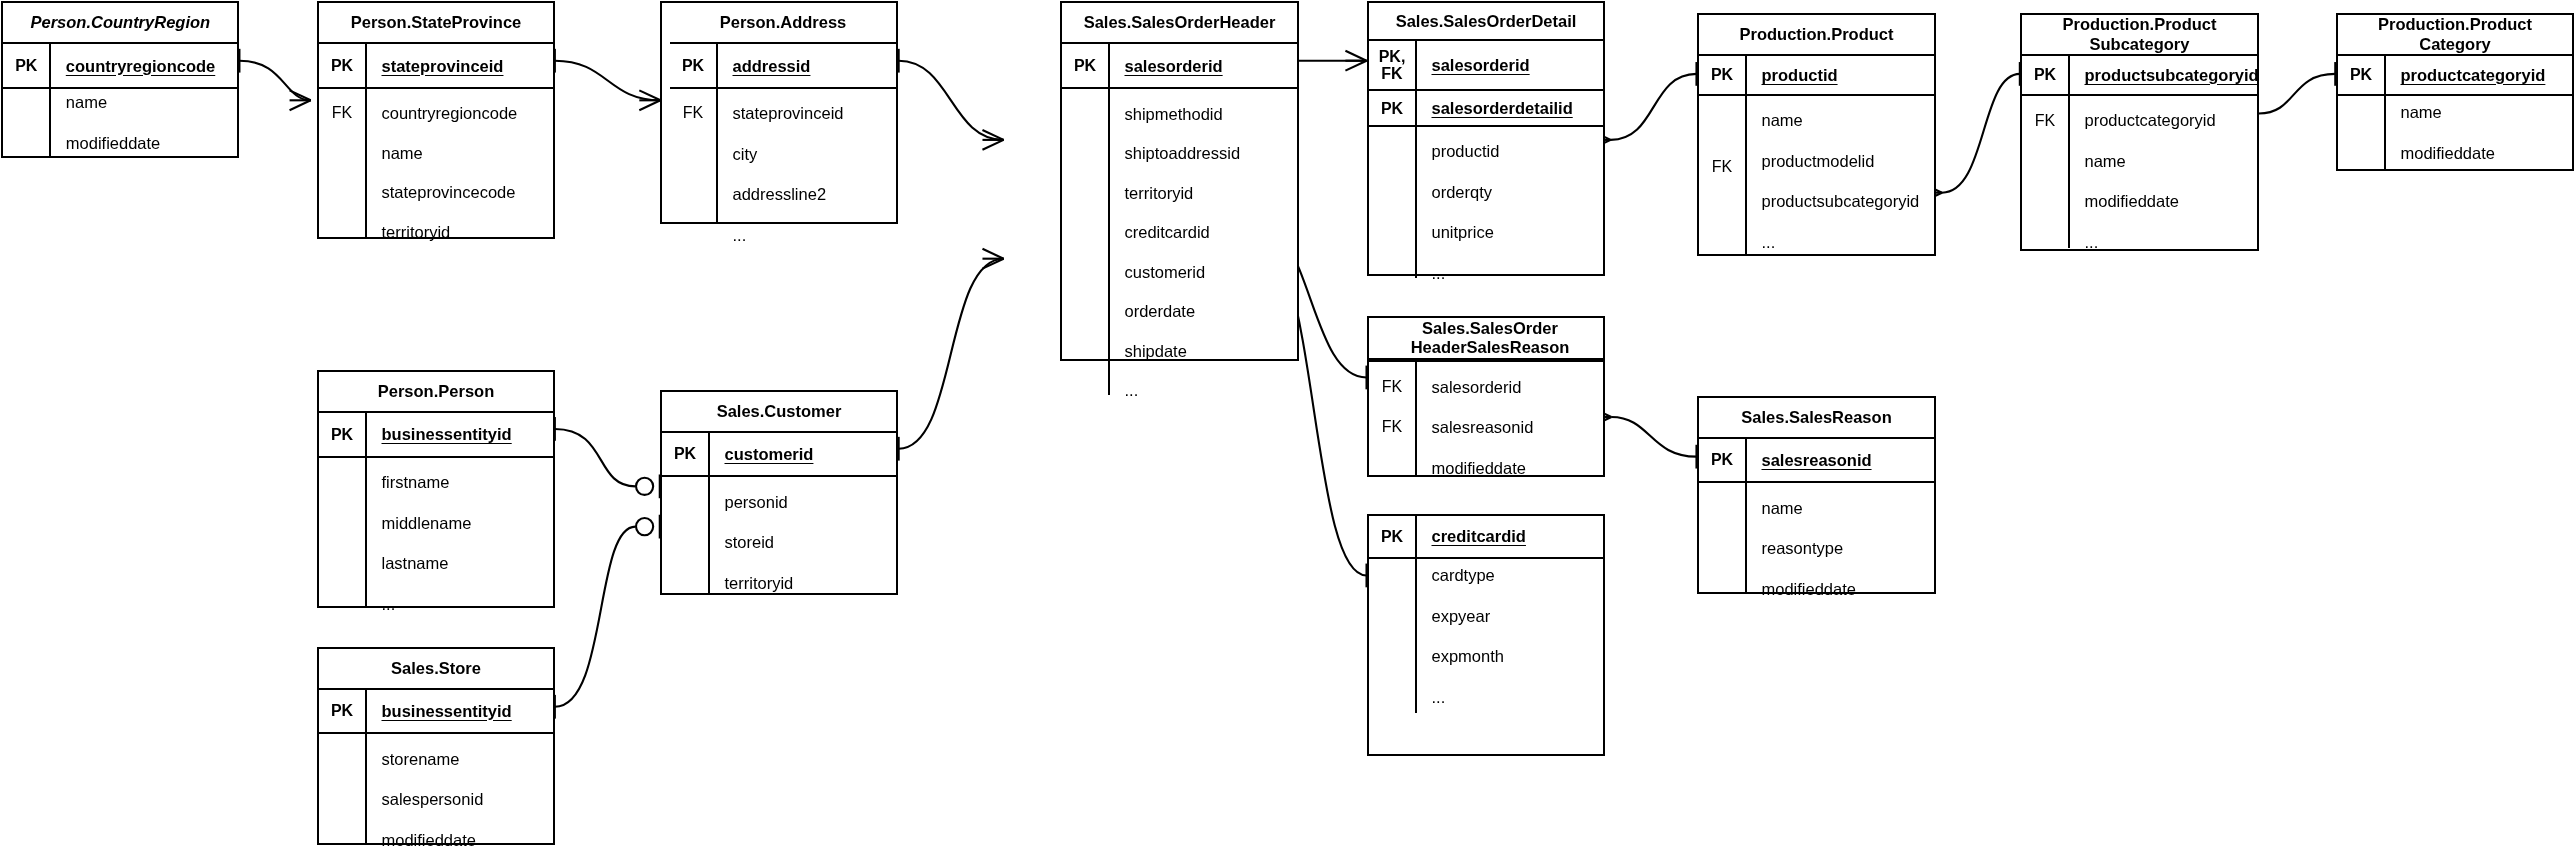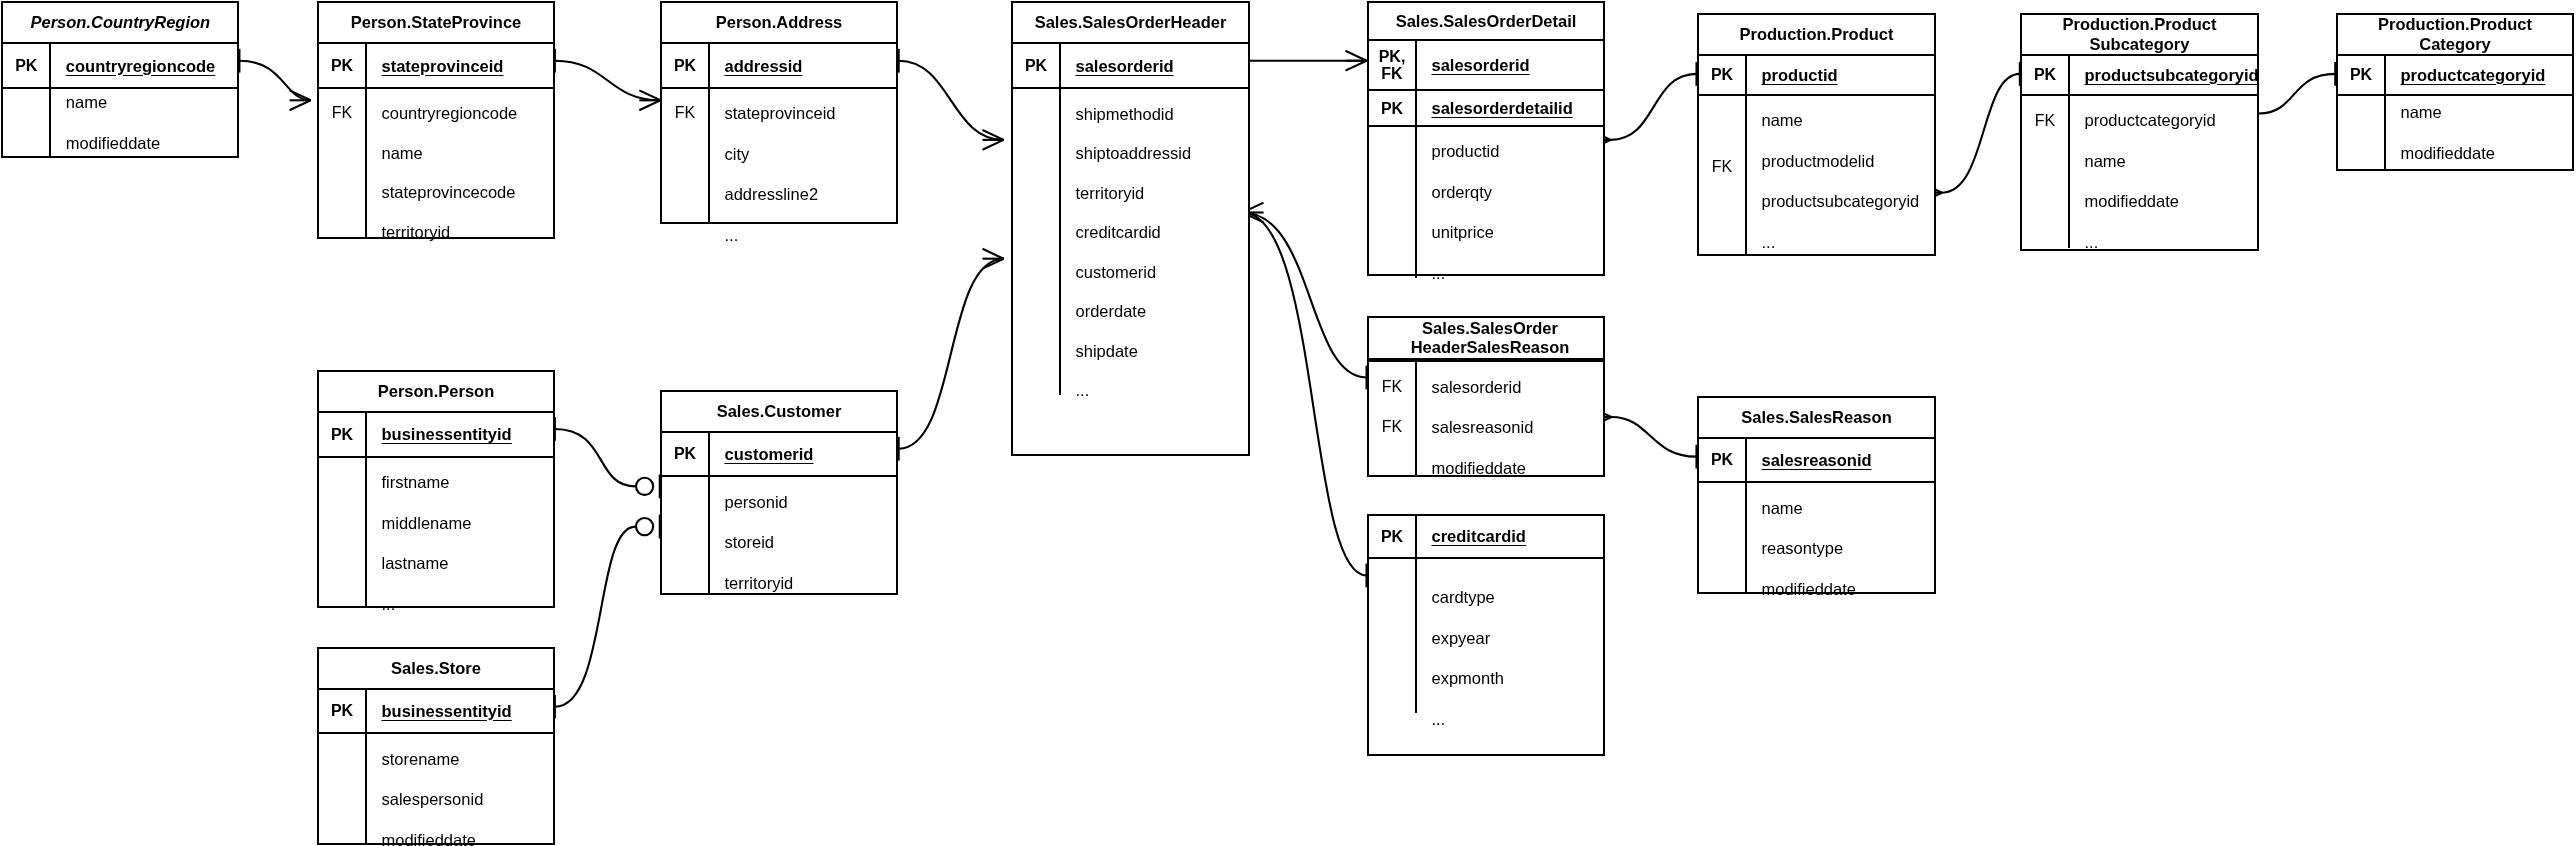--- a/index.html
+++ b/index.html
@@ -181,21 +181,21 @@
       </div>
       <div class="field-col" style="justify-content:flex-start;padding-top:16px;gap:23px;">
         <div class="field-row">countryregioncode</div>
         <div class="field-row">name</div>
         <div class="field-row">stateprovincecode</div>
         <div class="field-row">territoryid</div>
       </div>
     </div>
   </div>
 
-  <div class="entity" style="left:660px;top:1.3px;width:238px;height:223px;">
+  <div class="entity" style="left:660px;top:1.3px;width:238px;height:223px;padding-left:8px;">
     <div class="ent-title" style="height:41px;">Person.Address</div>
     <div class="ent-section" style="height:43px;">
       <div class="key-col k-bold" style="width:48px;">
         <span>PK</span>
       </div>
       <div class="field-col">
         <div class="field-row pk-field">addressid</div>
       </div>
     </div>
     <div class="ent-section" style="height:135px;">
@@ -204,21 +204,21 @@
       </div>
       <div class="field-col" style="justify-content:flex-start;padding-top:16px;gap:24px;">
         <div class="field-row">stateprovinceid</div>
         <div class="field-row">city</div>
         <div class="field-row">addressline2</div>
         <div class="field-row">...</div>
       </div>
     </div>
   </div>
 
-  <div class="entity" style="left:1011px;top:1.3px;width:239px;height:455px;">
+  <div class="entity" style="left:1060px;top:1.3px;width:239px;height:360px;">
     <div class="ent-title" style="height:41px;">Sales.SalesOrderHeader</div>
     <div class="ent-section" style="height:43px;">
       <div class="key-col k-bold" style="width:48px;">
         <span>PK</span>
       </div>
       <div class="field-col">
         <div class="field-row pk-field">salesorderid</div>
       </div>
     </div>
     <div class="ent-section" style="height:308px;">
@@ -455,21 +455,21 @@
         <span>PK</span>
       </div>
       <div class="field-col">
         <div class="field-row pk-field">creditcardid</div>
       </div>
     </div>
     <div class="ent-section" style="height:156px;">
       <div class="key-col" style="width:48px;">
         <span></span>
       </div>
-      <div class="field-col" style="justify-content:flex-start;padding-top:30px;gap:24px;">
+      <div class="field-col" style="justify-content:flex-start;padding-top:8px;gap:24px;">
         <div class="field-row">cardtype</div>
         <div class="field-row">expyear</div>
         <div class="field-row">expmonth</div>
         <div class="field-row">...</div>
       </div>
     </div>
   </div>
 
 </div>
 

